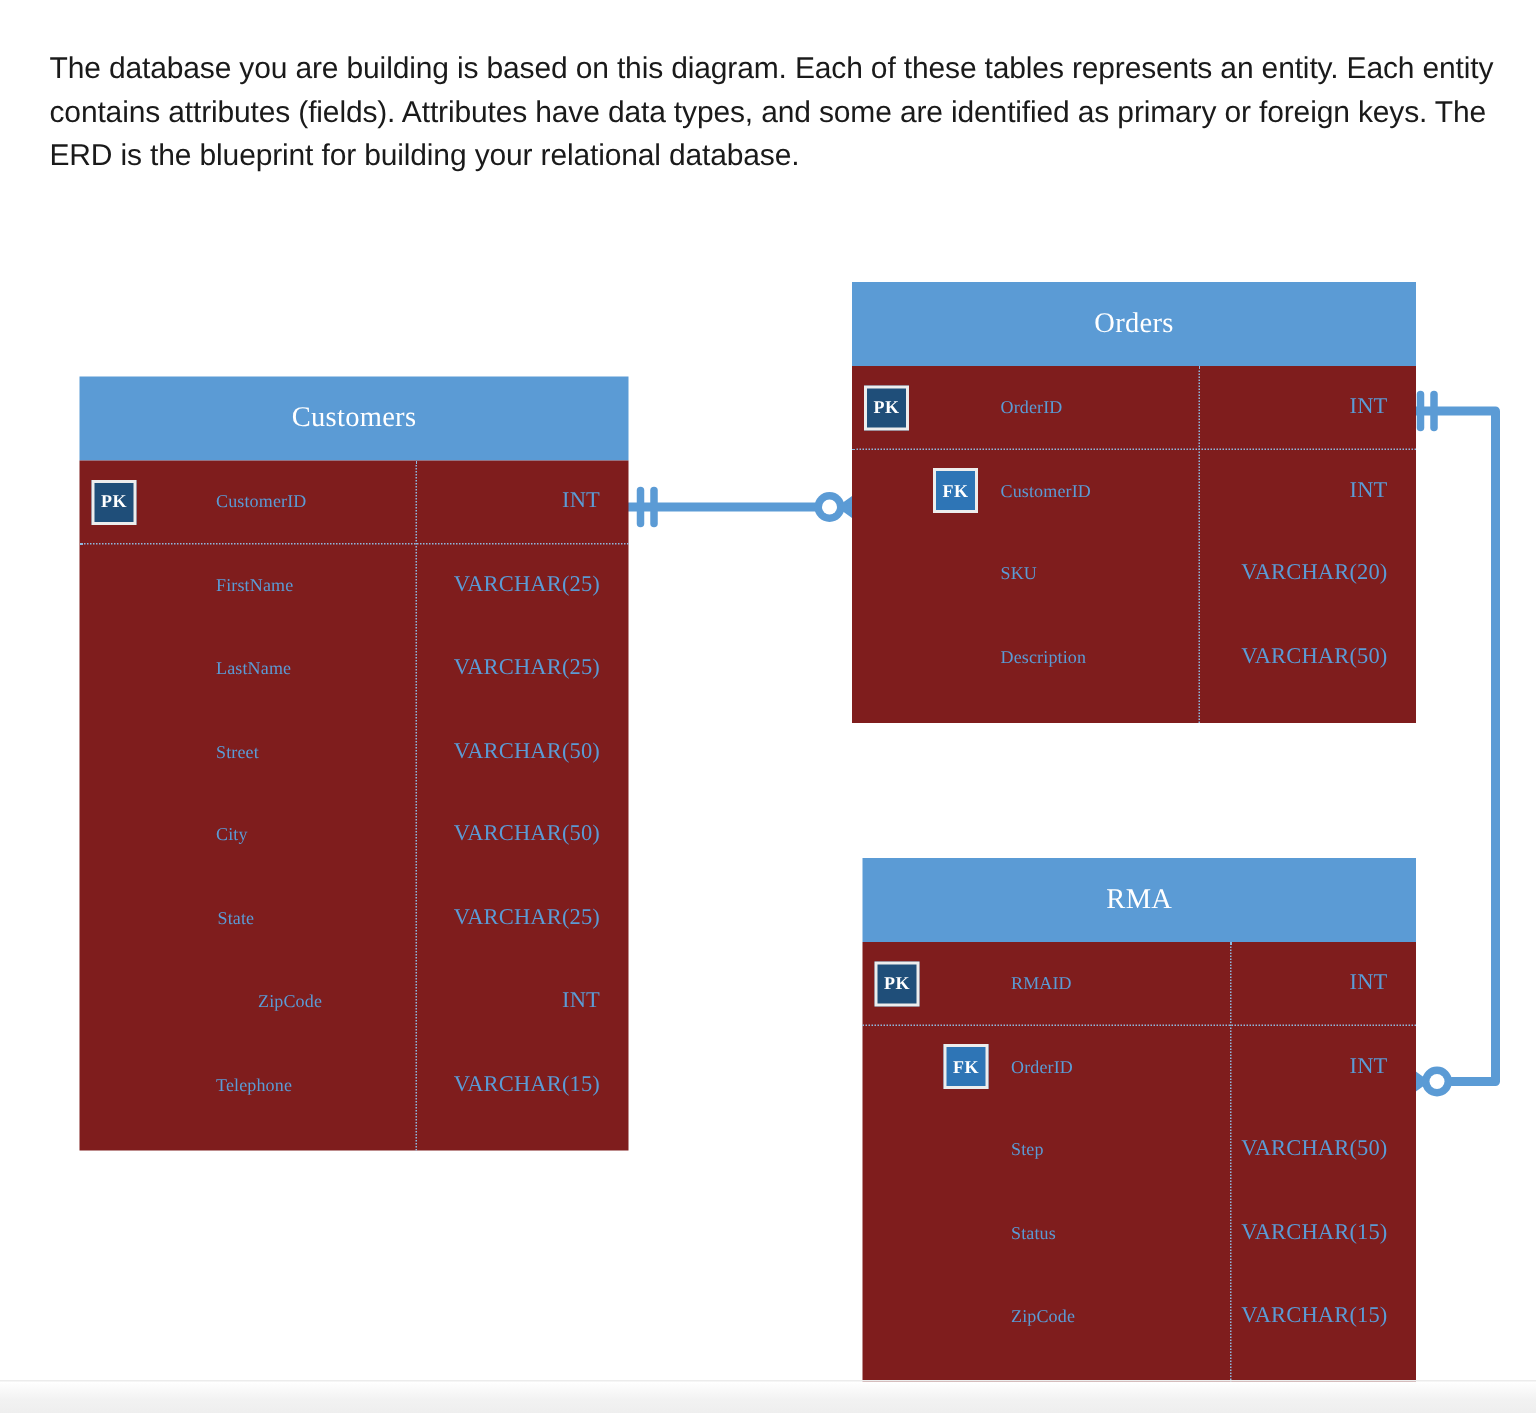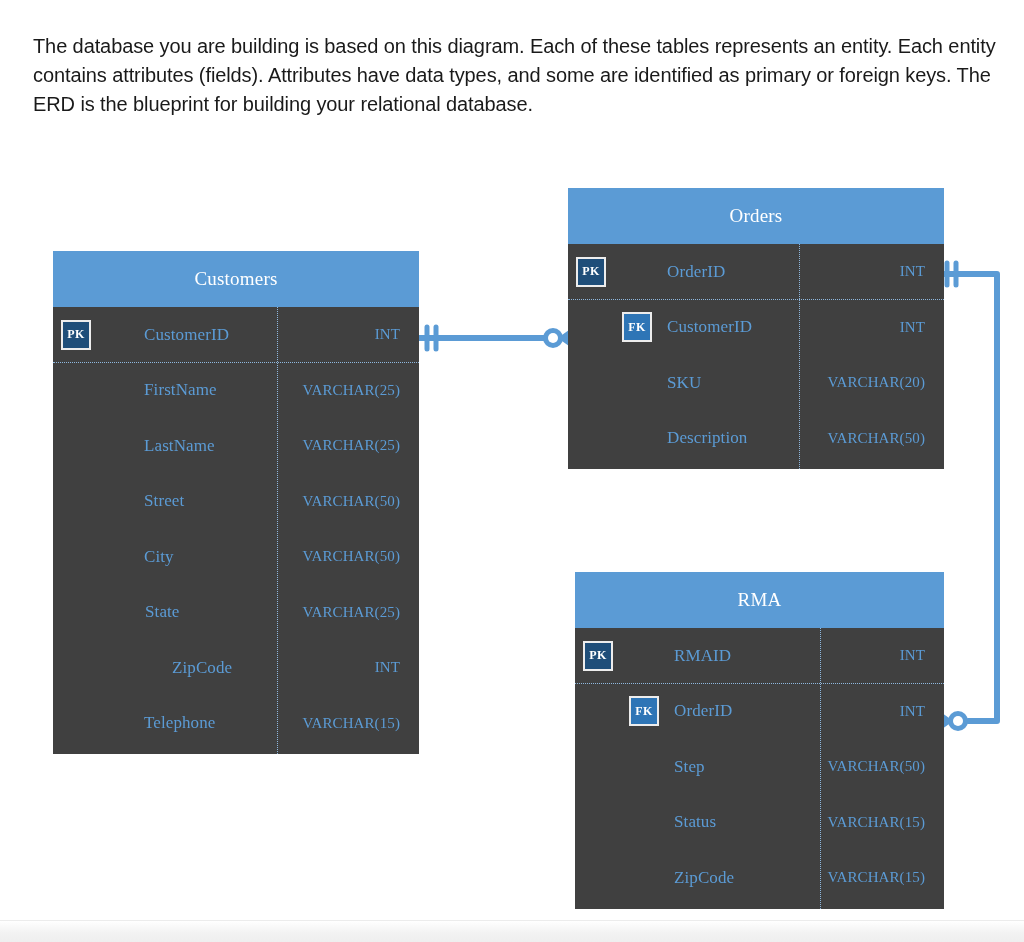--- a/index.html
+++ b/index.html
@@ -57,23 +57,23 @@
     color: #ffffff;
     text-align: center;
     font-size: 19px;
     letter-spacing: 0.2px;
     display: flex;
     align-items: center;
     justify-content: center;
     height: 56px;
   }
   .entity-body {
-    background: #404040;
+    background: #7f1d1d;
     position: relative;
-    padding-bottom: 3px;
+    padding-bottom: 16px;
   }
   .attr-row {
     position: relative;
     height: 55.5px;
     display: flex;
     align-items: center;
   }
   .attr-key {
     position: absolute;
     width: 30px;
@@ -90,21 +90,21 @@
   }
   .attr-key.pk {
     background: #1F4E79;
   }
   .attr-key.fk {
     background: #2E75B6;
   }
   .attr-name {
     position: absolute;
     color: #5B9BD5;
-    font-size: 17px;
+    font-size: 12px;
     letter-spacing: 0.1px;
   }
   .attr-type {
     position: absolute;
     color: #5B9BD5;
     font-size: 15px;
     text-align: right;
     letter-spacing: 0.1px;
   }
 

